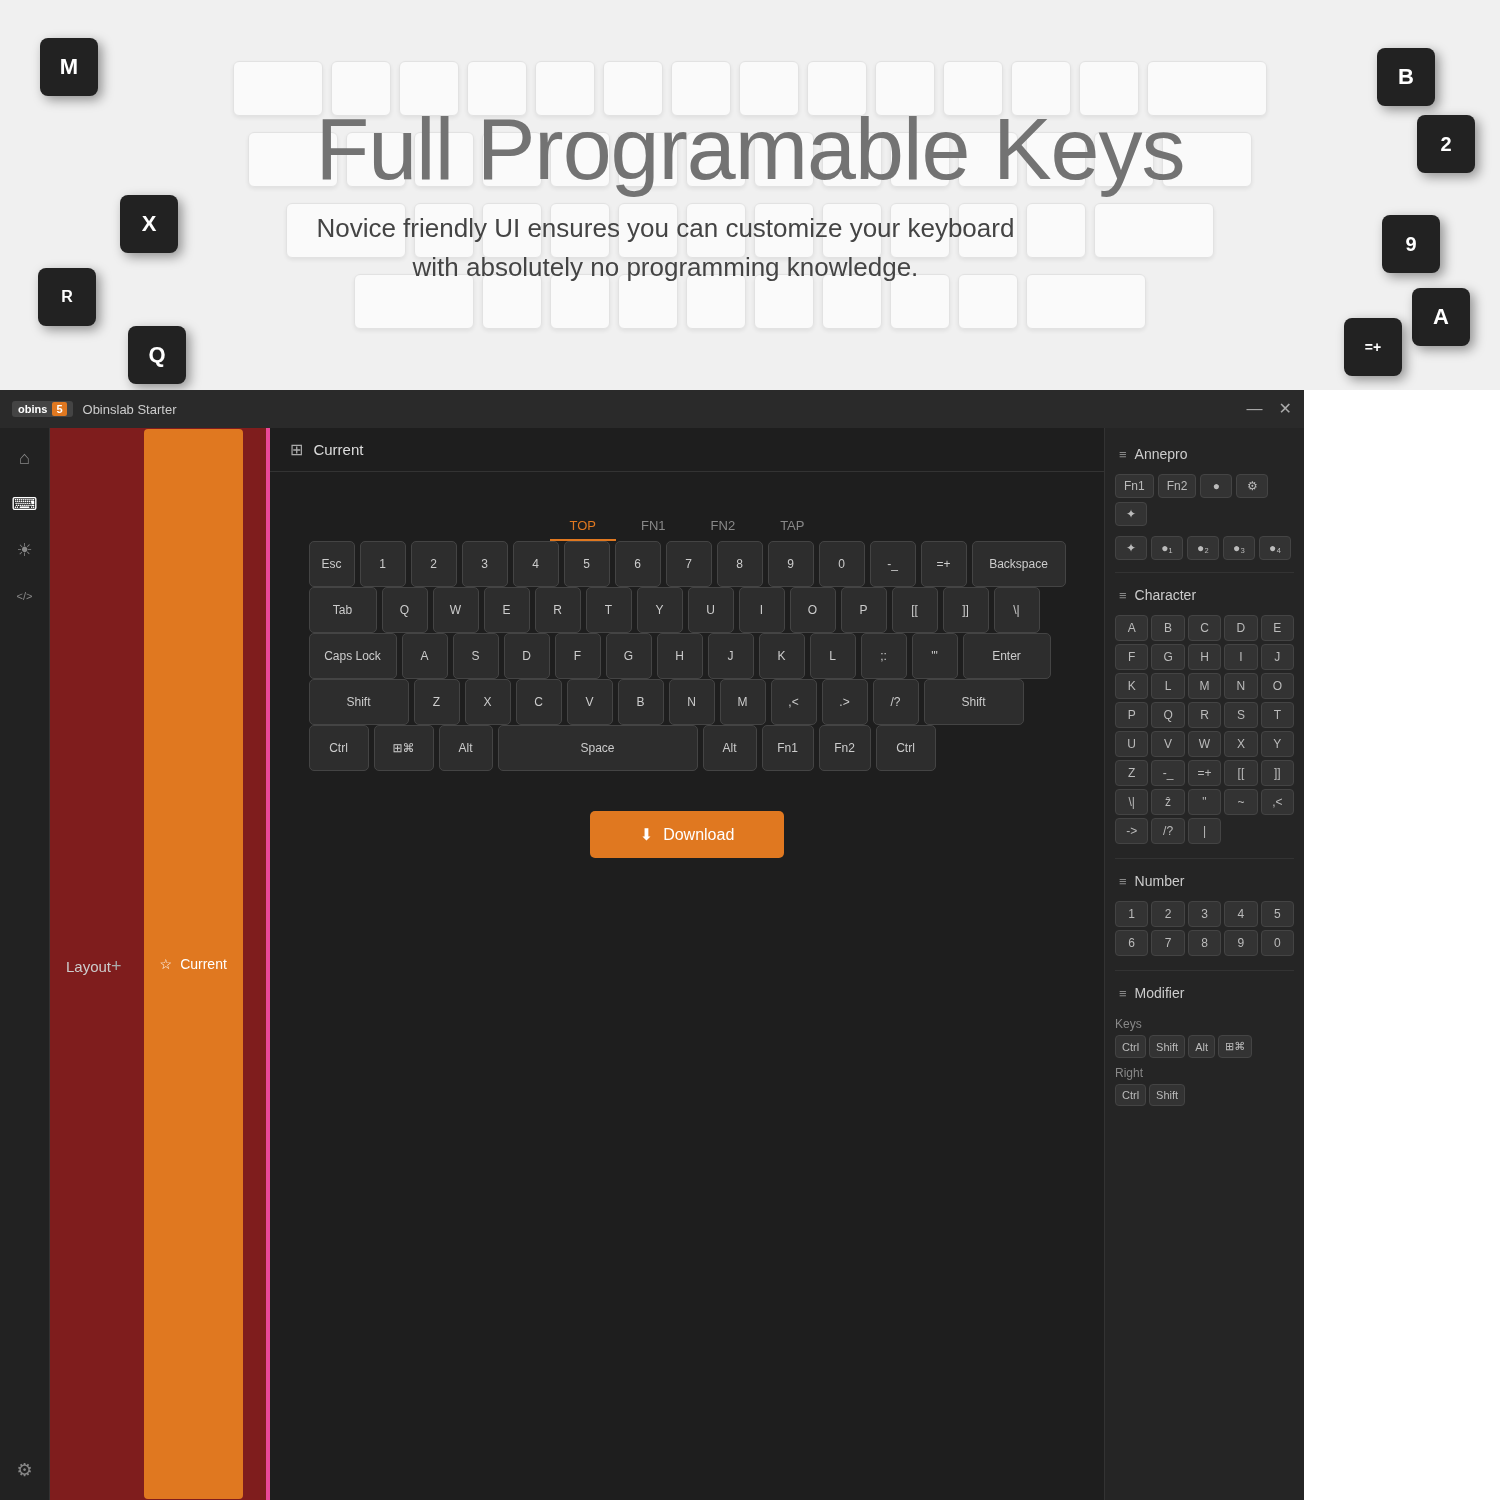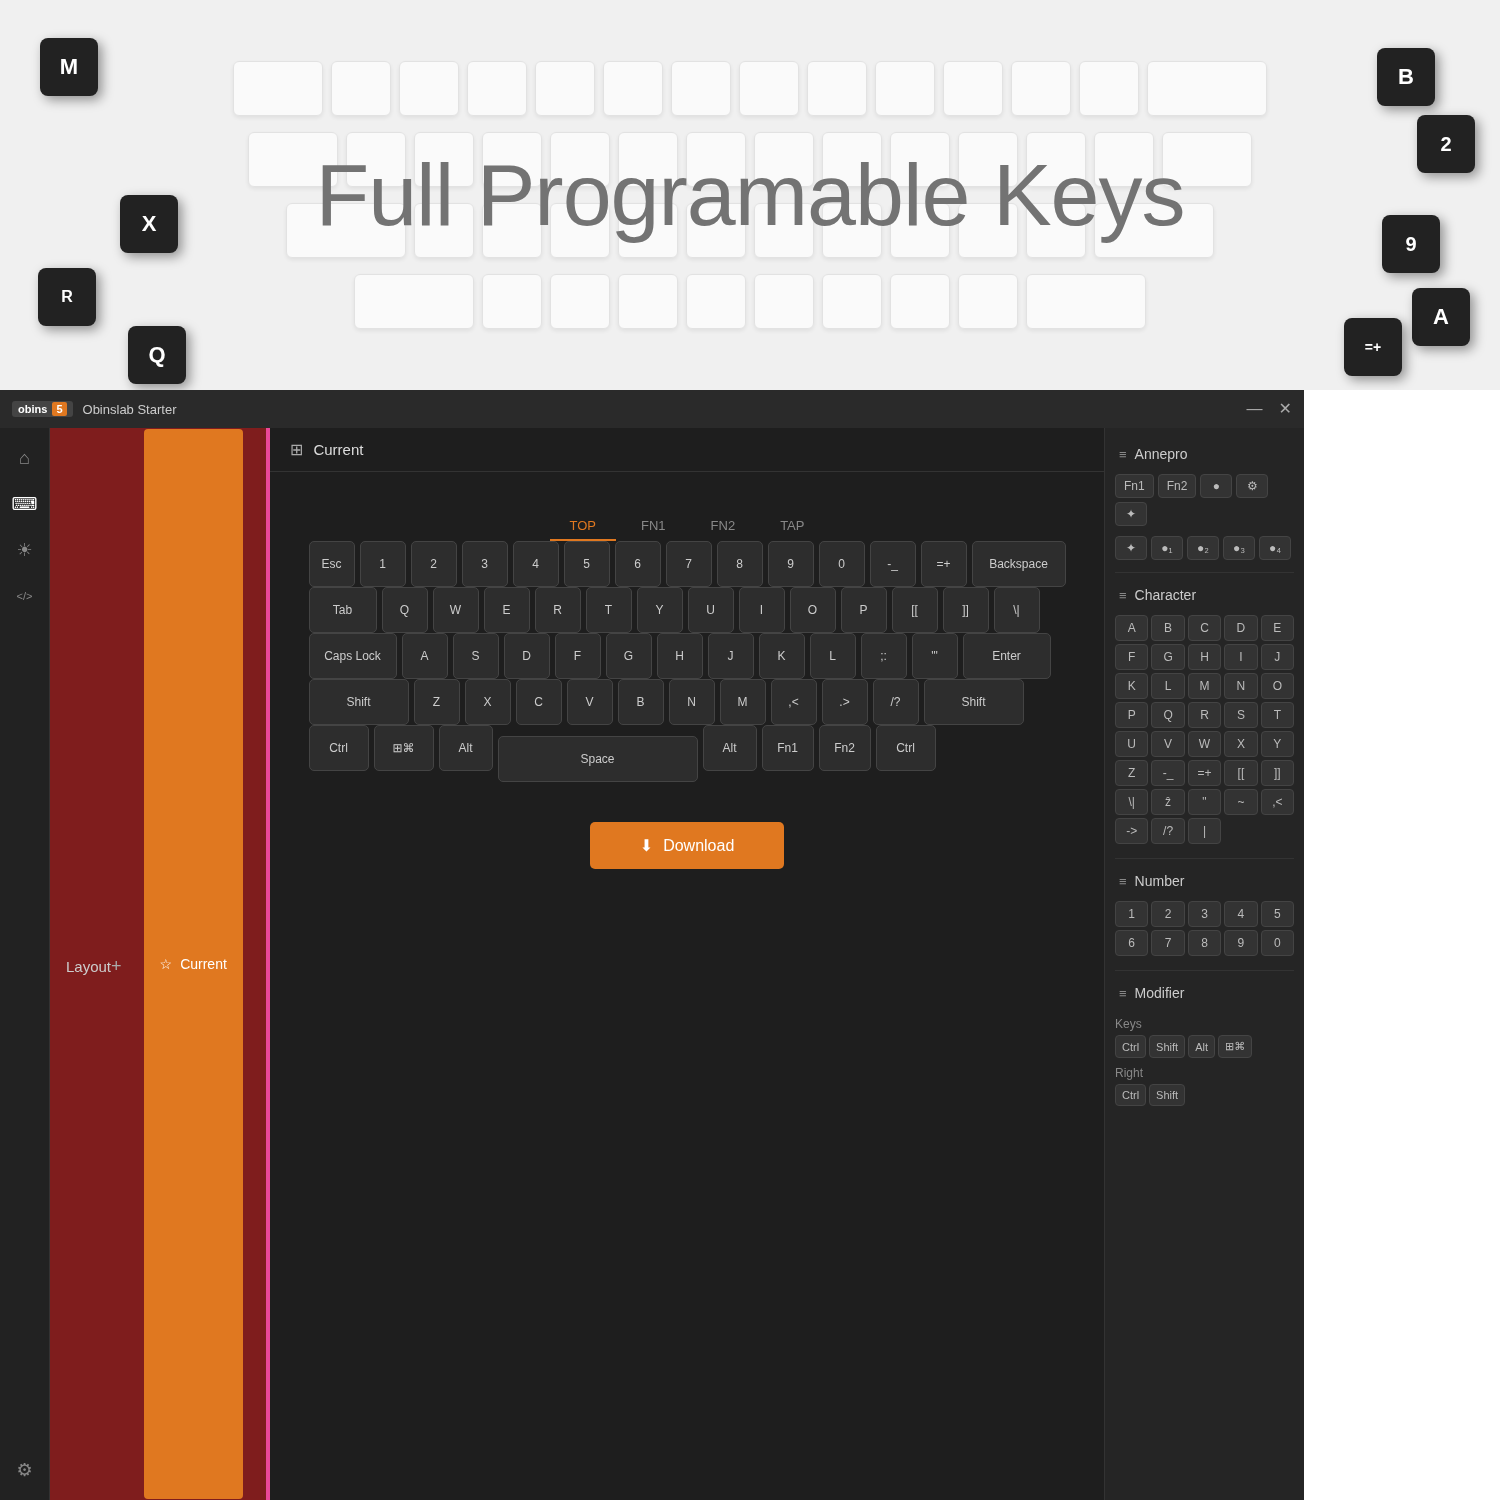--- a/index.html
+++ b/index.html
@@ -270,21 +270,21 @@
       justify-content: center;
       color: #ccc;
       font-size: 12px;
       cursor: pointer;
       flex-shrink: 0;
       padding: 0 8px;
     }
     .key.wide-enter { min-width: 88px; }
     .key.wide-shift-l { min-width: 100px; }
     .key.wide-shift-r { min-width: 100px; }
-    .key.wide-space { min-width: 200px; margin-top: 11px; }
+    .key.wide-space { min-width: 200px; }
     .key.wide-backspace { min-width: 94px; }
     .key.wide-tab { min-width: 68px; }
     .key.wide-caps { min-width: 88px; }
     .key.wide-ctrl { min-width: 60px; }
     .key.wide-alt { min-width: 54px; }
     .key.wide-fn { min-width: 52px; }
     .key.wide-win { min-width: 60px; }
 
     
     .download-btn-container {
@@ -487,20 +487,21 @@
   <div class="floating-key" style="top:115px;right:25px;font-size:20px;">2</div>
   <div class="floating-key" style="top:195px;left:120px;">X</div>
   <div class="floating-key" style="top:215px;right:60px;font-size:20px;">9</div>
   <div class="floating-key" style="top:268px;left:38px;font-size:16px;">R</div>
   <div class="floating-key" style="top:288px;right:30px;">A</div>
   <div class="floating-key" style="top:326px;left:128px;">Q</div>
   <div class="floating-key" style="top:318px;right:98px;font-size:14px;">=+</div>
 
   <div class="hero-content">
     <h1 class="hero-title">Full Programable Keys</h1>
+    <p class="hero-subtitle">Novice friendly UI ensures you can customize your keyboard with absolutely no programming knowledge.</p>
   </div>
 </div>
 
 <div class="app-window">
 
   <div class="title-bar">
     <span class="title-bar-logo">
       <span>obins</span>
       <span style="background:#e07820;padding:1px 4px;border-radius:2px;margin-left:2px;">5</span>
     </span>

